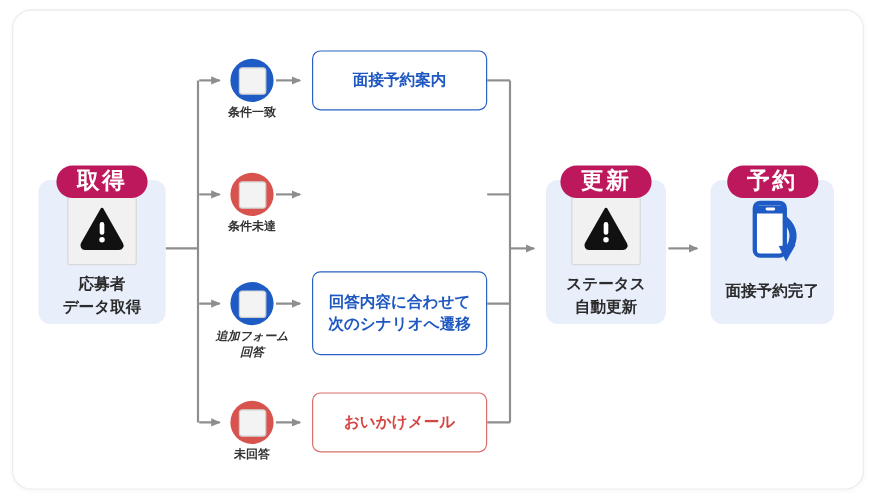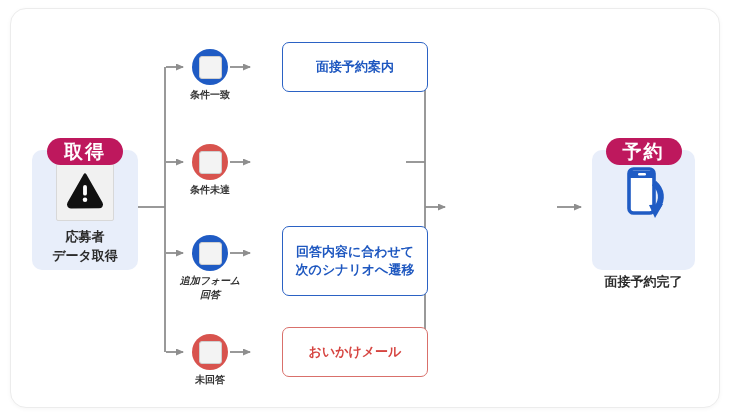--- a/index.html
+++ b/index.html
@@ -7,42 +7,42 @@
   .stage-canvas{position:relative;width:730px;height:418px;background:#fff;}
   .card{position:absolute;left:10px;top:8px;width:708px;height:398px;background:#fff;
         border:1px solid #ececec;border-radius:16px;box-shadow:0 1px 4px rgba(0,0,0,.04);}
   .connectors{position:absolute;left:0;top:0;width:730px;height:418px;pointer-events:none;}
 
   
   .stage{position:absolute;background:#e8eefa;border-radius:10px;display:flex;flex-direction:column;
          align-items:center;padding-top:13px;box-sizing:border-box;}
   .stage-acquire{left:32px;top:150px;width:106px;height:120px;}
   .stage-update{left:455px;top:150px;width:100px;height:120px;}
-  .stage-reserve{left:592px;top:150px;width:103px;height:120px;gap:40px;}
+  .stage-reserve{left:592px;top:150px;width:103px;height:120px;}
   .badge{position:absolute;top:-12px;left:50%;transform:translateX(-50%);background:#be185d;color:#fff;
          font-size:19px;font-weight:bold;letter-spacing:2px;padding:4px 17px;border-radius:999px;
          white-space:nowrap;line-height:1;}
   .icon-square{width:56px;height:56px;background:#f1f1f1;border:1px solid #d8d8d8;border-radius:2px;
                display:flex;align-items:center;justify-content:center;}
   .stage-label{margin-top:7px;font-size:13px;font-weight:bold;color:#2b2b2b;text-align:center;
                line-height:1.45;white-space:pre-line;}
 
   
   .node-circle{position:absolute;width:36px;height:36px;border-radius:50%;
                display:flex;align-items:center;justify-content:center;}
   .node-circle.blue{background:#1f5bc4;}
   .node-circle.red{background:#d8534e;}
   .node-inner{width:21px;height:21px;background:#f3f3f3;border:1px solid #cfcfcf;border-radius:3px;}
   .cond-label{position:absolute;width:110px;text-align:center;font-size:10px;font-weight:bold;
               color:#333;line-height:1.35;white-space:pre-line;}
 
   
   .outcome{position:absolute;left:260px;width:146px;background:#fff;border-radius:7px;
            display:flex;align-items:center;justify-content:center;text-align:center;
-           font-size:13px;font-weight:bold;line-height:1.4;white-space:pre-line;box-sizing:border-box;margin-left:22px;}
+           font-size:13px;font-weight:bold;line-height:1.4;white-space:pre-line;box-sizing:border-box;}
   .outcome.blue{border:1.5px solid #2b62c4;color:#1f58c0;}
   .outcome.red{border:1.5px solid #d9706b;color:#d64541;}
 </style>
 </head>
 <body>
 
 <div class="stage-canvas">
   <div class="card"></div>
 
   <svg class="connectors" width="730" height="418" viewBox="0 0 730 418">
@@ -111,20 +111,34 @@
 回答</div>
   <div class="outcome blue" style="top:226px;height:70px;">回答内容に合わせて
 次のシナリオへ遷移</div>
 
   <div class="node-circle red" style="left:192px;top:334px;">
     <div class="node-inner"></div>
   </div>
   <div class="cond-label" style="left:155px;top:373px;">未回答</div>
   <div class="outcome red" style="top:327px;height:50px;">おいかけメール</div>
 
+  <div class="stage stage-update">
+    <div class="badge">更新</div>
+    <div class="icon-square">
+      <span>
+        <svg width="42" height="42" viewBox="0 0 24 24">
+          <path d="M12 3.2 L21.3 19.6 a1.4 1.4 0 0 1 -1.2 2.1 H3.9 a1.4 1.4 0 0 1 -1.2 -2.1 Z" fill="#111" stroke="#111" stroke-width="1.6" stroke-linejoin="round"></path>
+          <rect x="10.9" y="9.2" width="2.2" height="6" rx="1.1" fill="#fff"></rect>
+          <circle cx="12" cy="17.6" r="1.3" fill="#fff"></circle>
+        </svg>
+      </span>
+    </div>
+    <div class="stage-label">ステータス
+自動更新</div>
+  </div>
 
   <div class="stage stage-reserve">
     <div class="badge">予約</div>
     <span style="margin-top:3px;">
       <svg width="52" height="56" viewBox="0 0 52 56">
         <rect x="11" y="3" width="25" height="44" rx="4.5" fill="#fff" stroke="#1f5bc4" stroke-width="3.6"></rect>
         <path d="M11 5 h25 v7 h-25 Z" fill="#1f5bc4"></path>
         <rect x="20" y="7" width="8" height="2.4" rx="1.2" fill="#fff"></rect>
         <path d="M36 17 C 44 24, 45 33, 39 42" stroke="#1f5bc4" stroke-width="6" fill="none"></path>
         <path d="M31 39 L45 38 L37 52 Z" fill="#1f5bc4"></path>

